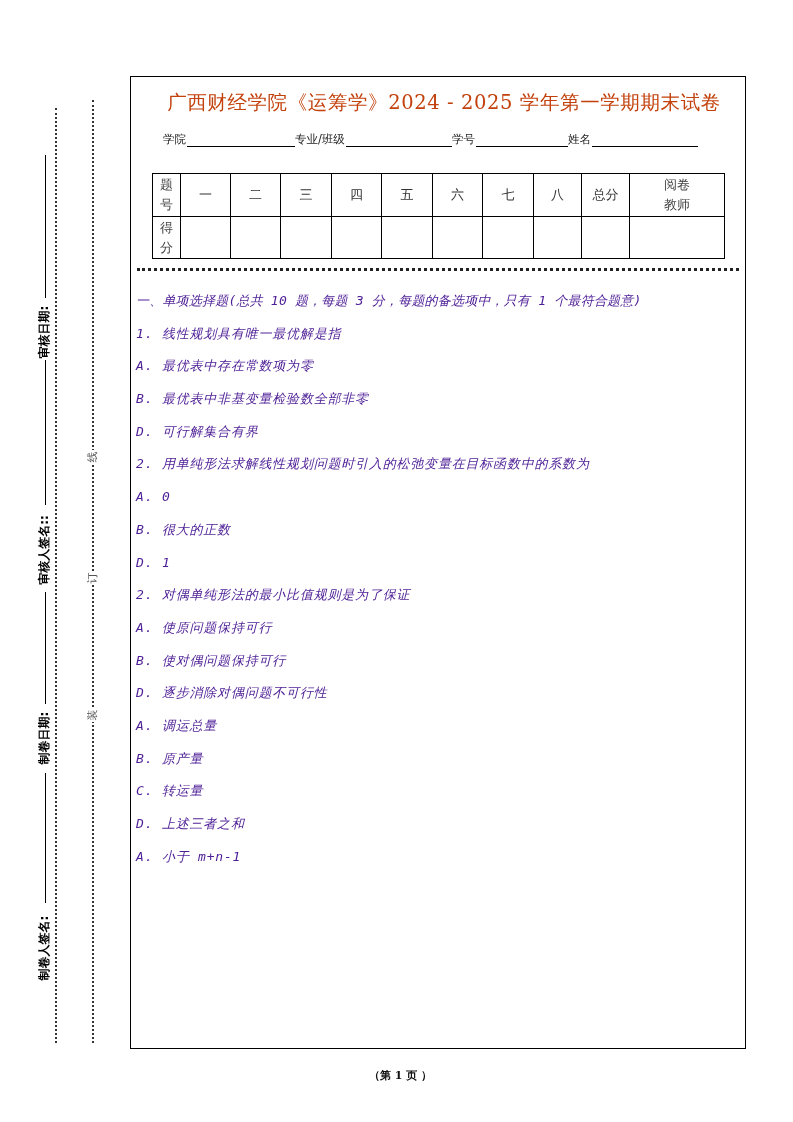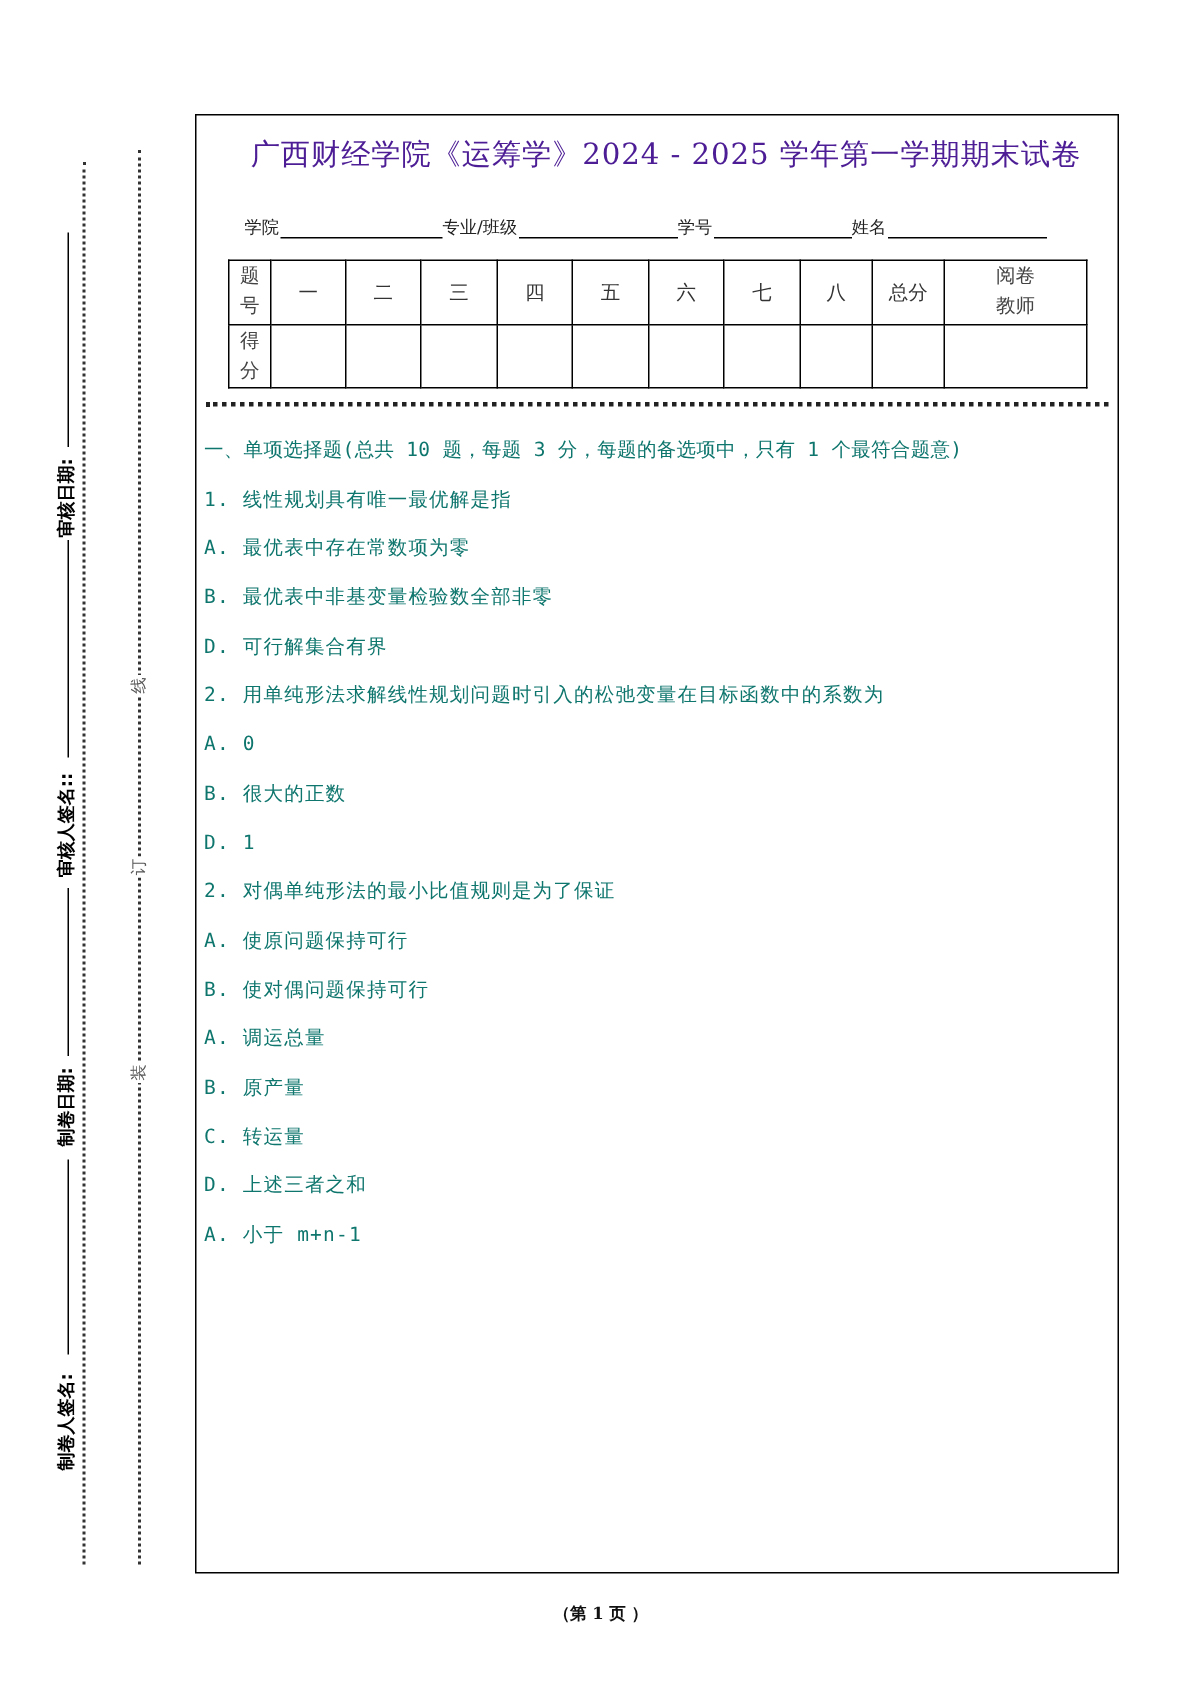--- a/index.html
+++ b/index.html
@@ -21,44 +21,44 @@
   .side-mark {
     position: absolute; font-size: 11px; color: #555; background: #fff;
     transform: rotate(-90deg); width: 14px; height: 14px; line-height: 14px; text-align: center;
   }
   .frame {
     position: absolute; left: 130px; top: 76px; width: 616px; height: 973px;
     border: 1.5px solid #000;
   }
   .title {
     position: absolute; left: 28px; top: 12px; width: 570px; text-align: center;
-    font-family: "DejaVu Serif", serif; font-size: 19.5px; letter-spacing: 0.6px; color: #4c1d95;
+    font-family: "DejaVu Serif", serif; font-size: 19.5px; letter-spacing: 0.6px; color: #c2410c;
     white-space: nowrap;
   }
   .info-row {
     position: absolute; left: 32px; top: 55px; width: 560px; display: flex; align-items: flex-end;
-    font-size: 11.5px; color: #222; white-space: nowrap; margin-top: 12px;
+    font-size: 11.5px; color: #222; white-space: nowrap;
   }
   .info-row .lbl { margin-right: 1px; }
   .info-row .blank { border-bottom: 1px solid #000; height: 14px; display: inline-block; }
   table.score {
     position: absolute; left: 21px; top: 96px; border-collapse: collapse;
     font-family: "DejaVu Serif", serif; font-size: 13px; color: #333;
   }
   table.score td {
     border: 1.3px solid #000; text-align: center; vertical-align: middle; padding: 0;
   }
   table.score td.hdr { font-size: 13px; line-height: 20px; color: #444; }
   .dot-sep {
     position: absolute; left: 6px; top: 191px; width: 602px; height: 0;
     border-top: 3px dotted #222;
   }
   .content {
     position: absolute; left: 5px; top: 214px; width: 605px;
-    font-family: "DejaVu Sans Mono", monospace; font-size: 13px; color: #0f766e;
+    font-family: "DejaVu Sans Mono", monospace; font-size: 13px; color: #4c1d95; font-style: italic;
   }
   .line { height: 32.7px; line-height: 20px; white-space: nowrap; letter-spacing: 0.8px; }
   .line.section { letter-spacing: 0.2px; font-size: 13px; }
   .footer {
     position: absolute; left: 4px; top: 1068px; width: 793px; text-align: center;
     font-family: "DejaVu Serif", serif; font-size: 11px; font-weight: bold; color: #111;
   }
 </style>
 </head>
 <body>
@@ -148,20 +148,21 @@
     <div class="line">D. 可行解集合有界</div>
 
     <div class="line">2. 用单纯形法求解线性规划问题时引入的松弛变量在目标函数中的系数为</div>
     <div class="line">A. 0</div>
     <div class="line">B. 很大的正数</div>
     <div class="line">D. 1</div>
 
     <div class="line">2. 对偶单纯形法的最小比值规则是为了保证</div>
     <div class="line">A. 使原问题保持可行</div>
     <div class="line">B. 使对偶问题保持可行</div>
+    <div class="line">D. 逐步消除对偶问题不可行性</div>
 
     <div class="line">A. 调运总量</div>
     <div class="line">B. 原产量</div>
     <div class="line">C. 转运量</div>
     <div class="line">D. 上述三者之和</div>
 
     <div class="line">A. 小于 m+n-1</div>
   </div>
 </div>
 

